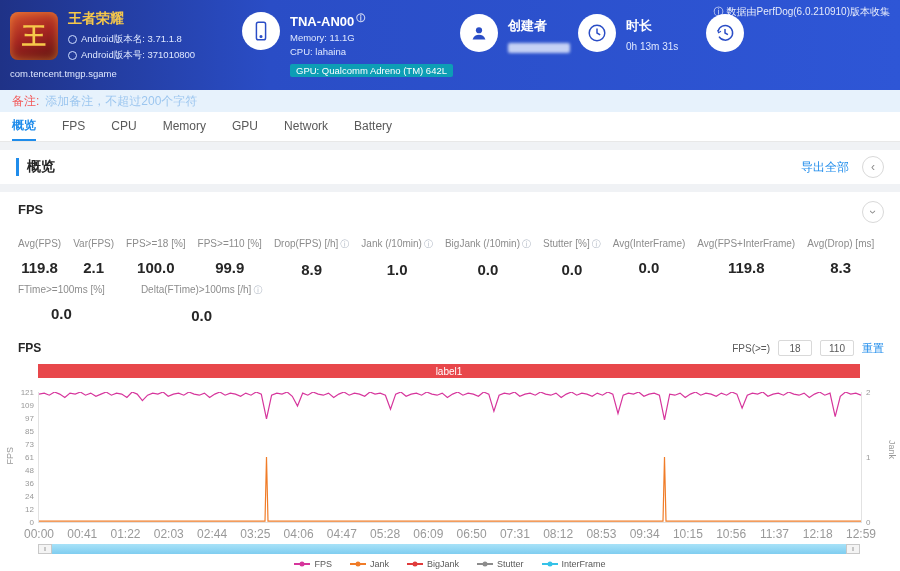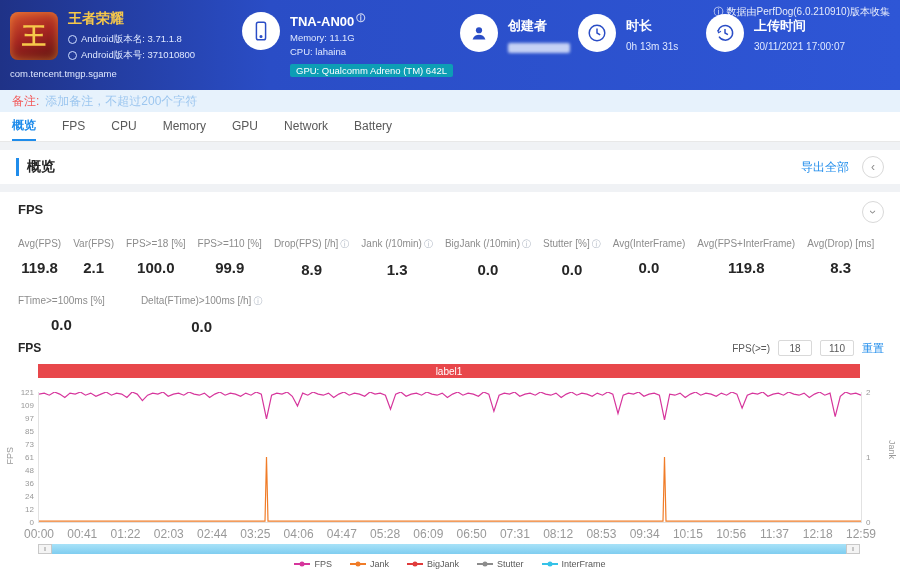--- a/index.html
+++ b/index.html
@@ -59,21 +59,21 @@
        color:#8c8c8c;font-size:12px;line-height:1;display:flex;align-items:center;justify-content:center;cursor:pointer;}
   .chev-down{display:inline-block;transform:rotate(90deg);}
 
   
   .fps-card{position:absolute;top:192px;left:0;right:0;bottom:0;background:#fff;}
   .fps-title{position:absolute;top:10px;left:18px;font-size:13px;font-weight:bold;color:#262626;}
   .fps-collapse{position:absolute;top:9px;right:16px;}
 
   .metrics-row{position:absolute;display:flex;}
   .metrics-row.r1{top:46px;left:18px;right:8px;gap:12px;}
-  .metrics-row.r2{top:103px;left:18px;gap:36px;}
+  .metrics-row.r2{top:92px;left:18px;gap:36px;}
   .metric{text-align:center;}
   .metric-label{font-size:10px;color:#8c8c8c;white-space:nowrap;}
   .metric-value{font-size:15px;font-weight:bold;color:#262626;margin-top:10px;}
   .info-ico{font-size:9px;color:#b0b8c4;margin-left:2px;cursor:pointer;}
 
   .chart-hdr{position:absolute;top:148px;left:18px;right:16px;display:flex;align-items:center;}
   .chart-label{font-size:12px;font-weight:bold;color:#262626;}
   .chart-controls{margin-left:auto;display:flex;align-items:center;gap:8px;}
   .thr-label{font-size:10px;color:#595959;}
   .thr-input{width:34px;height:16px;border:1px solid #d9d9d9;border-radius:2px;font-size:10px;
@@ -175,24 +175,20 @@
   </div>
 
   <div class="info-sec upload">
     <div class="hdr-circle">
       <svg width="22" height="22" viewBox="0 0 24 24" fill="none" stroke="#2a4dc6" stroke-width="1.6">
         <path d="M4.5 10a8 8 0 1 1 1 6"></path>
         <path d="M4 9l1 2.6L7.6 10" stroke-width="1.3"></path>
         <path d="M12 7.5v4.5l3.2 1.8"></path>
       </svg>
     </div>
-    <div>
-      <div class="info-label">上传时间</div>
-      <div class="info-value">30/11/2021 17:00:07</div>
-    </div>
   </div>
 </header>
 
 <div class="note-bar">
   <span class="note-label">备注:</span>
   <span class="note-placeholder">添加备注，不超过200个字符</span>
 </div>
 
 <nav class="tabs">
     <div class="tab active">概览</div>
@@ -236,21 +232,21 @@
       <div class="metric">
         <div class="metric-label">FPS&gt;=110 [%]</div>
         <div class="metric-value">99.9</div>
       </div>
       <div class="metric">
         <div class="metric-label">Drop(FPS) [/h]<span class="info-ico">ⓘ</span></div>
         <div class="metric-value">8.9</div>
       </div>
       <div class="metric">
         <div class="metric-label">Jank (/10min)<span class="info-ico">ⓘ</span></div>
-        <div class="metric-value">1.3</div>
+        <div class="metric-value">1.0</div>
       </div>
       <div class="metric">
         <div class="metric-label">BigJank (/10min)<span class="info-ico">ⓘ</span></div>
         <div class="metric-value">0.0</div>
       </div>
       <div class="metric">
         <div class="metric-label">Stutter [%]<span class="info-ico">ⓘ</span></div>
         <div class="metric-value">0.0</div>
       </div>
       <div class="metric">

